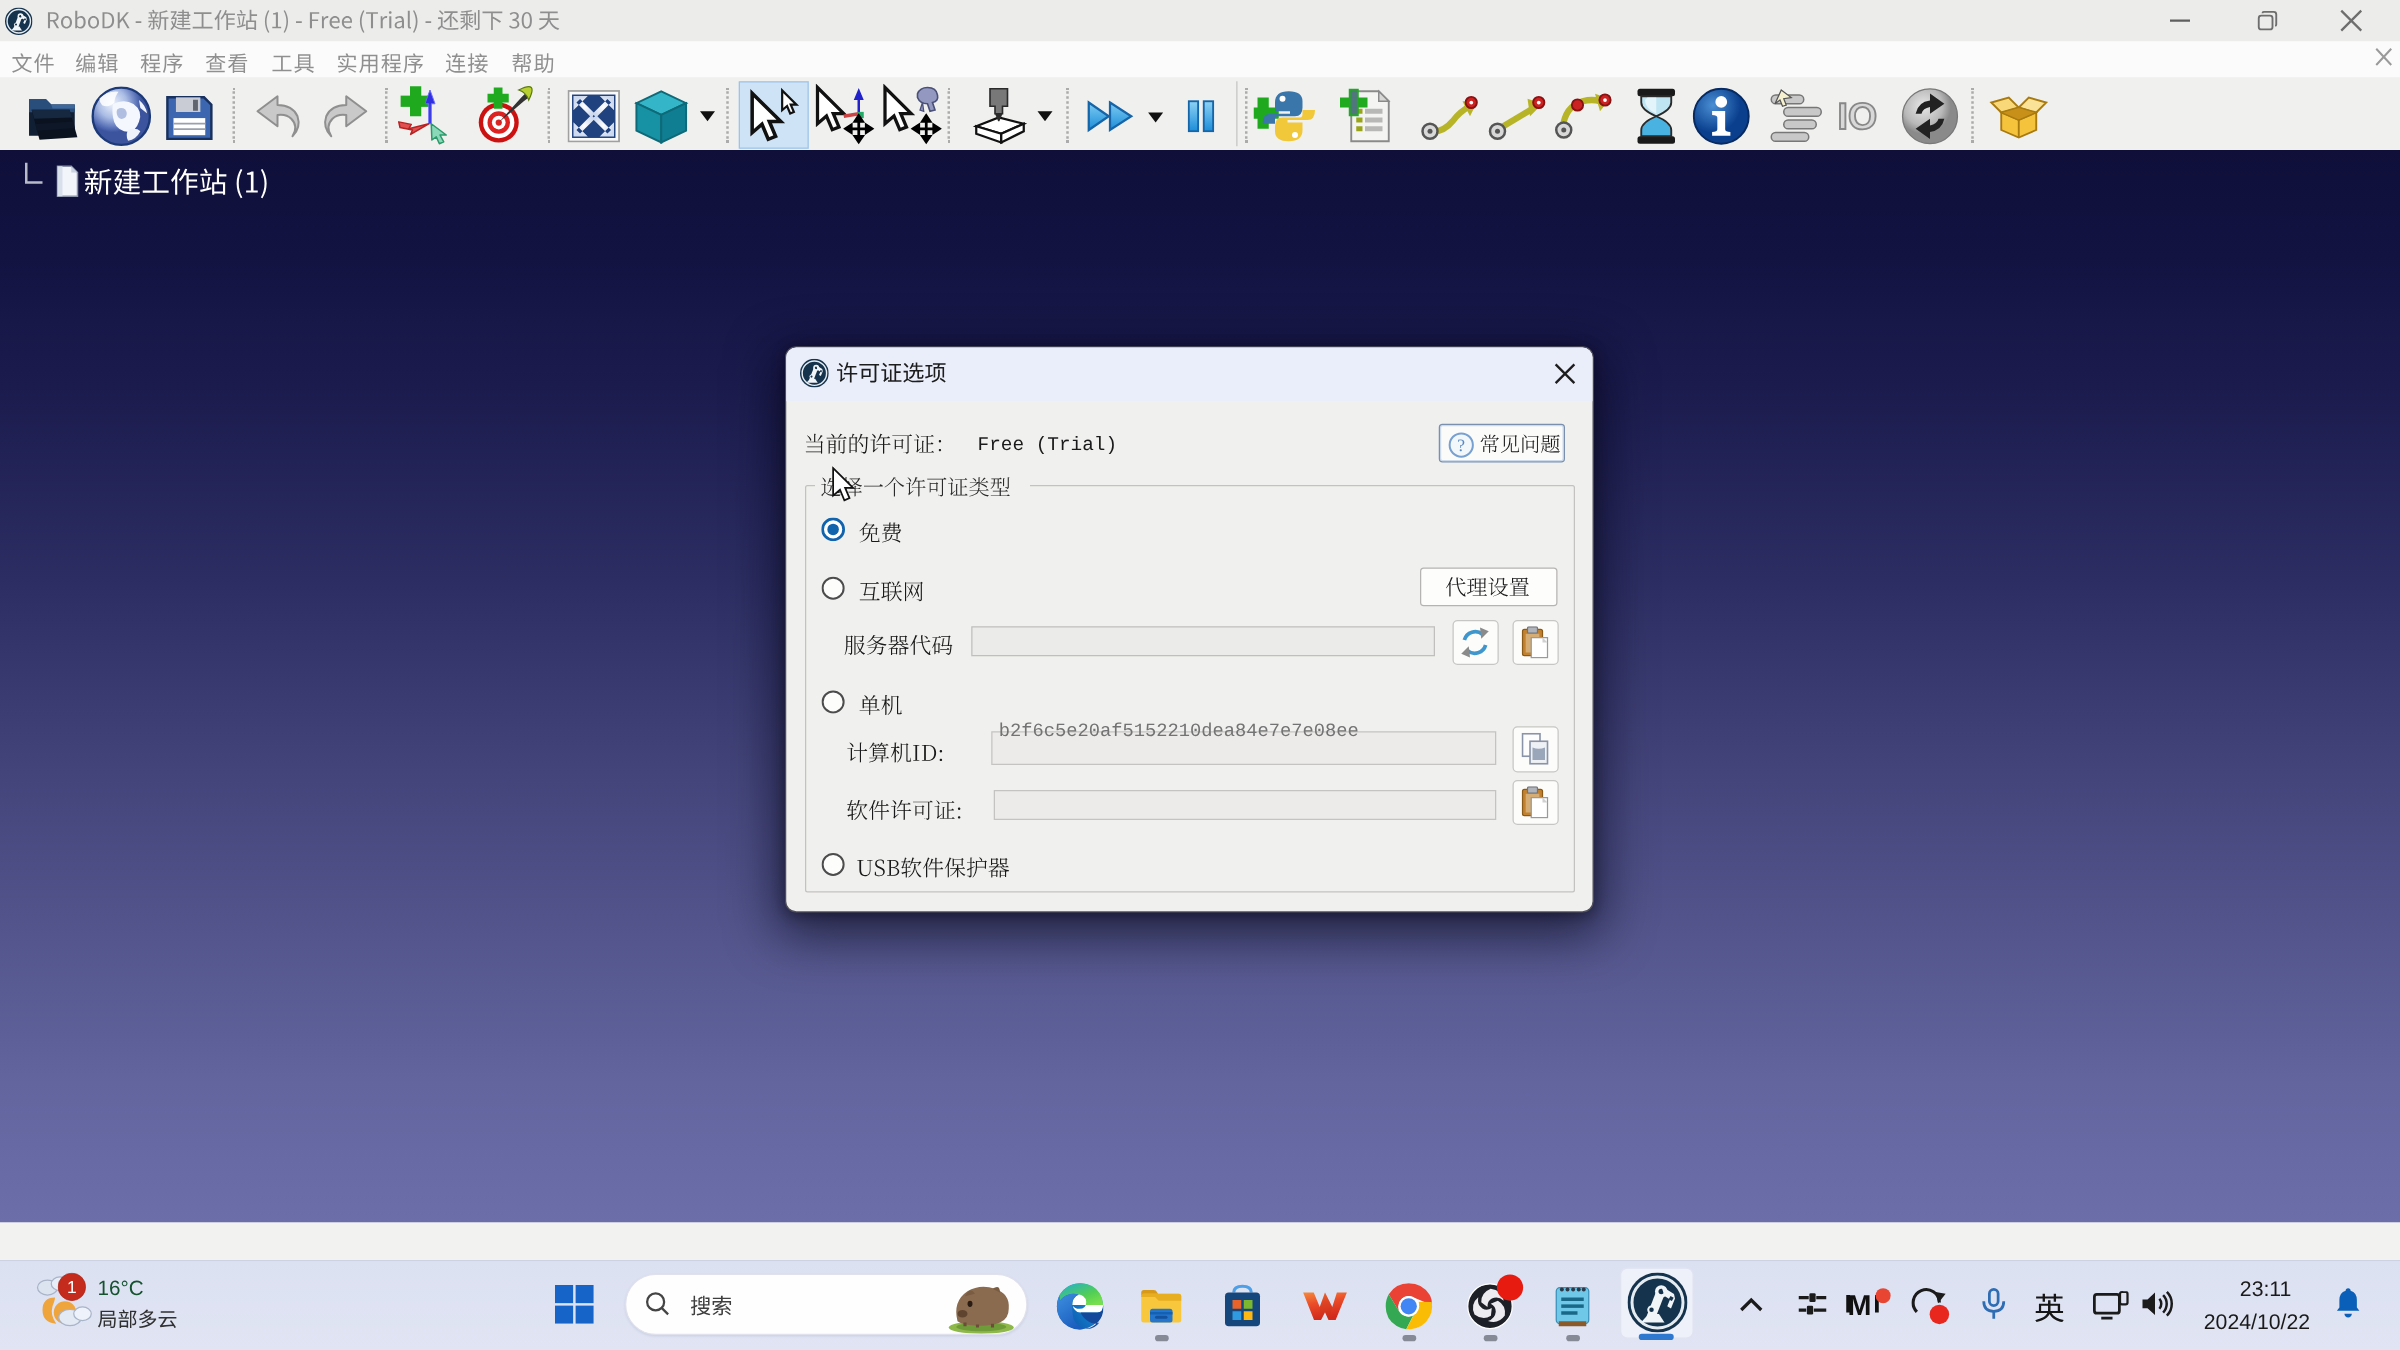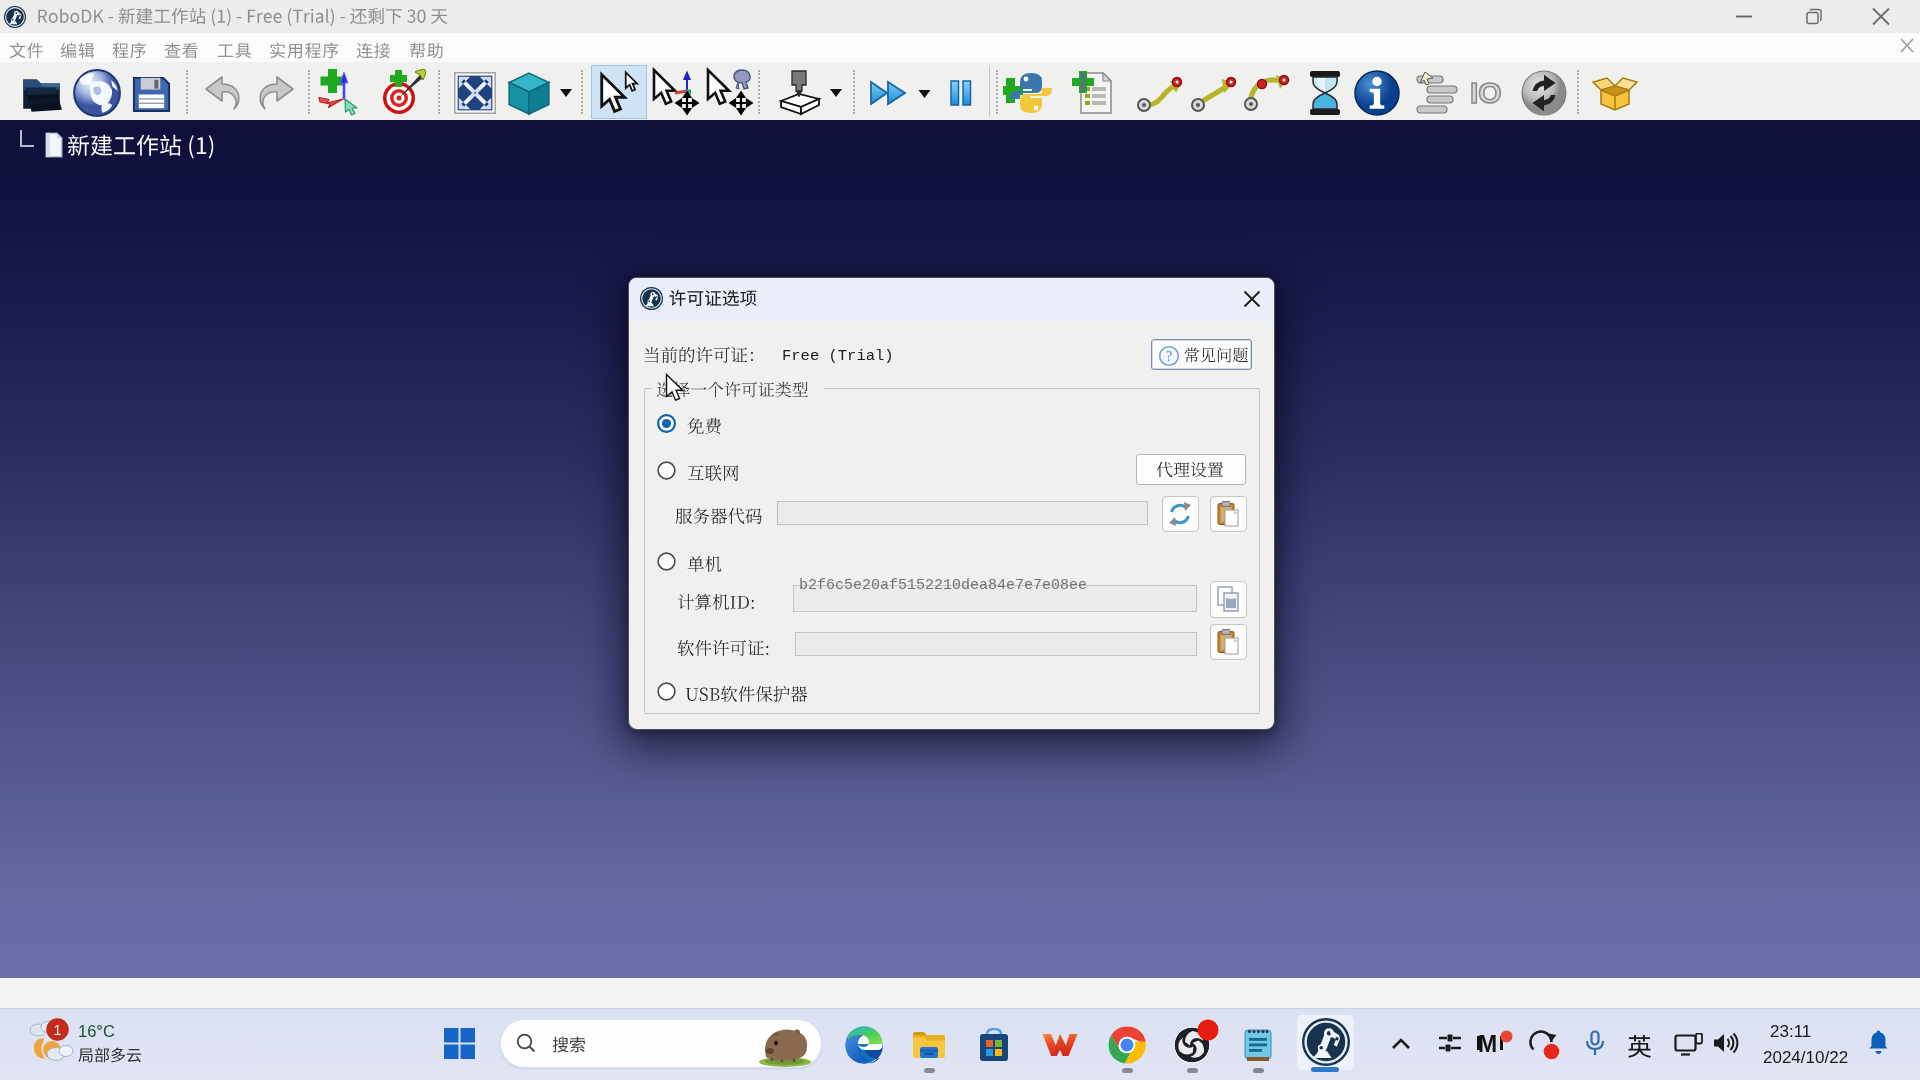--- a/index.html
+++ b/index.html
@@ -618,18 +618,18 @@
 <svg class="abs" style="left:1674px;top:1033px" width="30" height="24">
       <rect x="1.5" y="2.5" width="20" height="15" rx="2" fill="none" stroke="#1b1b1b" stroke-width="2.2"></rect>
       <line x1="7" y1="21.5" x2="16" y2="21.5" stroke="#1b1b1b" stroke-width="2.2"></line>
       <rect x="22" y="0.5" width="6" height="10" rx="1.5" fill="#dfe3f2" stroke="#1b1b1b" stroke-width="1.8"></rect>
       <line x1="23.8" y1="0.5" x2="23.8" y2="-2" stroke="#1b1b1b" stroke-width="1.5"></line>
     </svg>
 <svg class="abs" style="left:1712px;top:1031px" width="28" height="24">
       <path d="M2 8.5 L6 8.5 L12 3 L12 21 L6 15.5 L2 15.5 Z" fill="#1b1b1b"></path>
       <path d="M15.5 8 A 6 6 0 0 1 15.5 16 M18.5 5 A 10 10 0 0 1 18.5 19 M21.5 2.5 A 13.5 13.5 0 0 1 21.5 21.5" fill="none" stroke="#1b1b1b" stroke-width="2"></path>
     </svg>
-<div style="position:absolute;left:1770px;top:1023px;font:400 17px 'Liberation Sans', sans-serif;color:#1a1a1a;line-height:1;letter-spacing:0px;white-space:pre;width:85px;text-align:left;">23:11</div>
+<div style="position:absolute;left:1770px;top:1023px;font:400 17px 'Liberation Sans', sans-serif;color:#1a1a1a;line-height:1;letter-spacing:0px;white-space:pre;width:85px;text-align:center;">23:11</div>
 <div style="position:absolute;left:1763px;top:1049px;font:400 17px 'Liberation Sans', sans-serif;color:#1a1a1a;line-height:1;letter-spacing:0px;white-space:pre;width:92px;text-align:left;">2024/10/22</div>
 <svg class="abs" style="left:1867px;top:1029px" width="23" height="27">
       <path d="M11.5 1.5 Q13.5 1.5 13.5 3.5 Q18.5 5 18.5 11 L18.5 17 L20.5 19.5 L2.5 19.5 L4.5 17 L4.5 11 Q4.5 5 9.5 3.5 Q9.5 1.5 11.5 1.5 Z" fill="#0a60b8"></path>
       <path d="M8.5 22 Q9 25 11.5 25 Q14 25 14.5 22 Z" fill="#0a60b8"></path>
     </svg>
 </div>
 </body></html>

